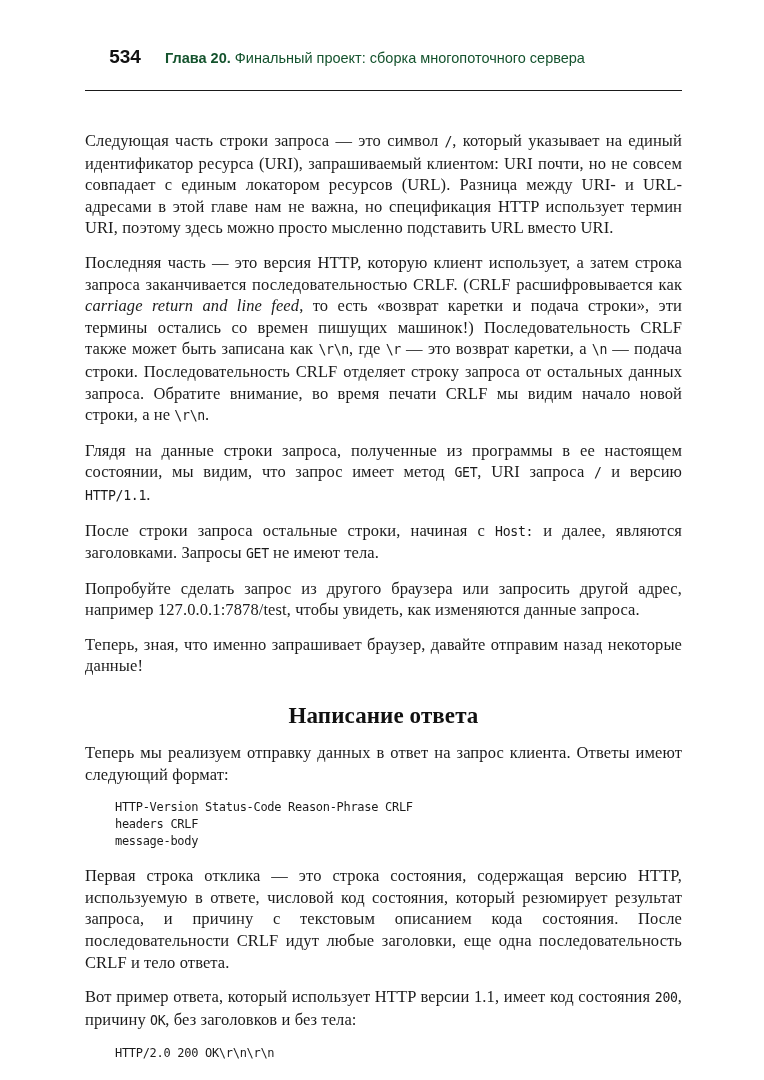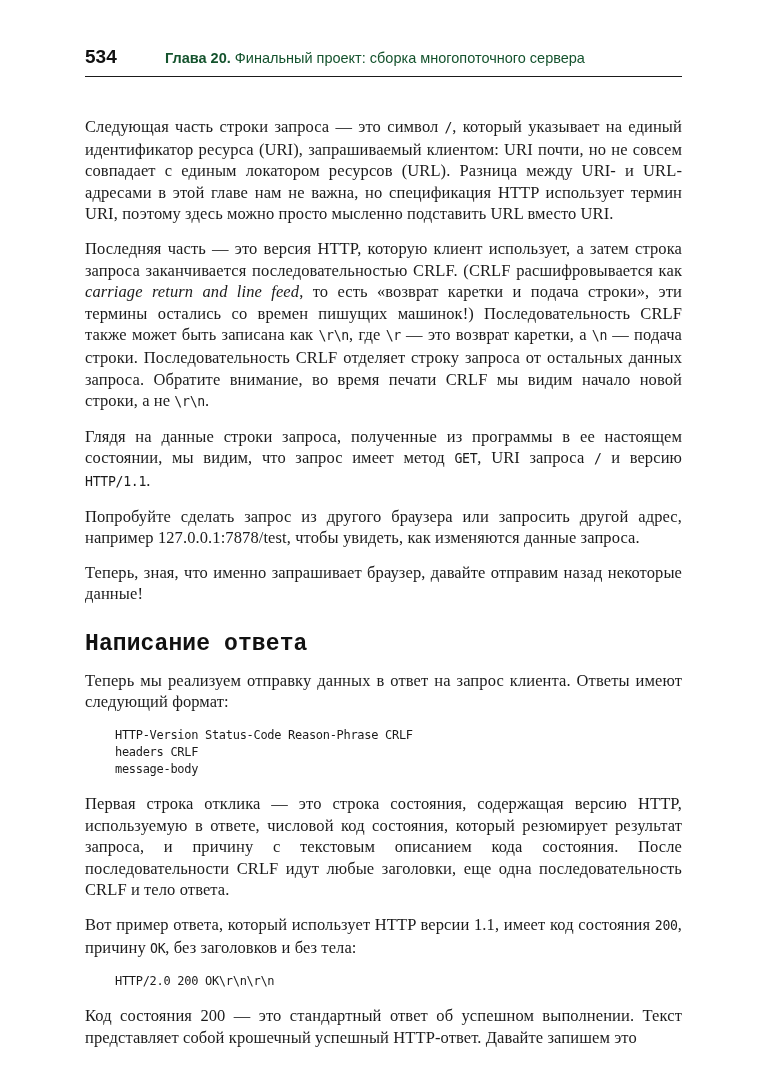--- a/index.html
+++ b/index.html
@@ -17,22 +17,23 @@
   }
   .page {
     padding: 46px 82px 0 85px;
     box-sizing: border-box;
   }
   
   .running-head {
     display: flex;
     align-items: baseline;
     border-bottom: 1.4px solid #1a1a1a;
-    padding-bottom: 8px;
+    padding-bottom: 22px;
     font-family: "Liberation Sans", sans-serif;
+    text-align: center;
   }
   .page-number {
     font-size: 19px;
     font-weight: bold;
     color: #111;
     width: 80px;
     flex: 0 0 auto;
   }
   .chapter-ref {
     font-size: 14.5px;
@@ -54,26 +55,27 @@
   .para .mono,
   .inline-mono {
     font-family: "DejaVu Sans Mono", monospace;
     font-size: 13.2px;
     letter-spacing: -0.3px;
   }
   .para .ital {
     font-style: italic;
   }
   .section-heading {
-    font-family: Liberation Mono, monospace;
+    font-family: Liberation Serif, serif;
     font-weight: bold;
     font-size: 23px;
     color: #111;
     margin: 26px 0 8px 0;
     letter-spacing: 0.1px;
+    text-align: center;
   }
   .code-block {
     font-family: "DejaVu Sans Mono", monospace;
     font-size: 12px;
     line-height: 17px;
     margin: 14px 0 15px 30px;
     color: #1b1b1b;
     white-space: pre;
     letter-spacing: -0.3px;
   }
@@ -88,20 +90,21 @@
     <span class="chapter-ref">
       <span class="chapter-label">Глава 20.</span>
       <span class="chapter-title">Финальный проект: сборка многопоточного сервера</span>
     </span>
   </div>
 
   <div class="page-body">
       <p class="para"><span class="reg">Следующая часть строки запроса — это символ </span><span class="mono">/</span><span class="reg">, который указывает на единый идентификатор ресурса (URI), запрашиваемый клиентом: URI почти, но не совсем совпадает с единым локатором ресурсов (URL). Разница между URI- и URL-адресами в этой главе нам не важна, но спецификация HTTP использует термин URI, поэтому здесь можно просто мысленно подставить URL вместо URI.</span></p>
       <p class="para"><span class="reg">Последняя часть — это версия HTTP, которую клиент использует, а затем строка запроса заканчивается последовательностью CRLF. (CRLF расшифровывается как </span><span class="ital">carriage return and line feed</span><span class="reg">, то есть «возврат каретки и подача строки», эти термины остались со времен пишущих машинок!) Последовательность CRLF также может быть записана как </span><span class="mono">\r\n</span><span class="reg">, где </span><span class="mono">\r</span><span class="reg"> — это возврат каретки, а </span><span class="mono">\n</span><span class="reg"> — подача строки. Последовательность CRLF отделяет строку запроса от остальных данных запроса. Обратите внимание, во время печати CRLF мы видим начало новой строки, а не </span><span class="mono">\r\n</span><span class="reg">.</span></p>
       <p class="para"><span class="reg">Глядя на данные строки запроса, полученные из программы в ее настоящем состоянии, мы видим, что запрос имеет метод </span><span class="mono">GET</span><span class="reg">, URI запроса </span><span class="mono">/</span><span class="reg"> и версию </span><span class="mono">HTTP/1.1</span><span class="reg">.</span></p>
+      <p class="para"><span class="reg">После строки запроса остальные строки, начиная с </span><span class="mono">Host:</span><span class="reg"> и далее, являются заголовками. Запросы </span><span class="mono">GET</span><span class="reg"> не имеют тела.</span></p>
       <p class="para"><span class="reg">Попробуйте сделать запрос из другого браузера или запросить другой адрес, например 127.0.0.1:7878/test, чтобы увидеть, как изменяются данные запроса.</span></p>
       <p class="para"><span class="reg">Теперь, зная, что именно запрашивает браузер, давайте отправим назад некоторые данные!</span></p>
       <h2 class="section-heading">Написание ответа</h2>
       <p class="para"><span class="reg">Теперь мы реализуем отправку данных в ответ на запрос клиента. Ответы имеют следующий формат:</span></p>
       <pre class="code-block">HTTP-Version Status-Code Reason-Phrase CRLF
 headers CRLF
 message-body</pre>
       <p class="para"><span class="reg">Первая строка отклика — это строка состояния, содержащая версию HTTP, используемую в ответе, числовой код состояния, который резюмирует результат запроса, и причину с текстовым описанием кода состояния. После последовательности CRLF идут любые заголовки, еще одна последовательность CRLF и тело ответа.</span></p>
       <p class="para"><span class="reg">Вот пример ответа, который использует HTTP версии 1.1, имеет код состояния </span><span class="mono">200</span><span class="reg">, причину </span><span class="mono">OK</span><span class="reg">, без заголовков и без тела:</span></p>
       <pre class="code-block">HTTP/2.0 200 OK\r\n\r\n</pre>

